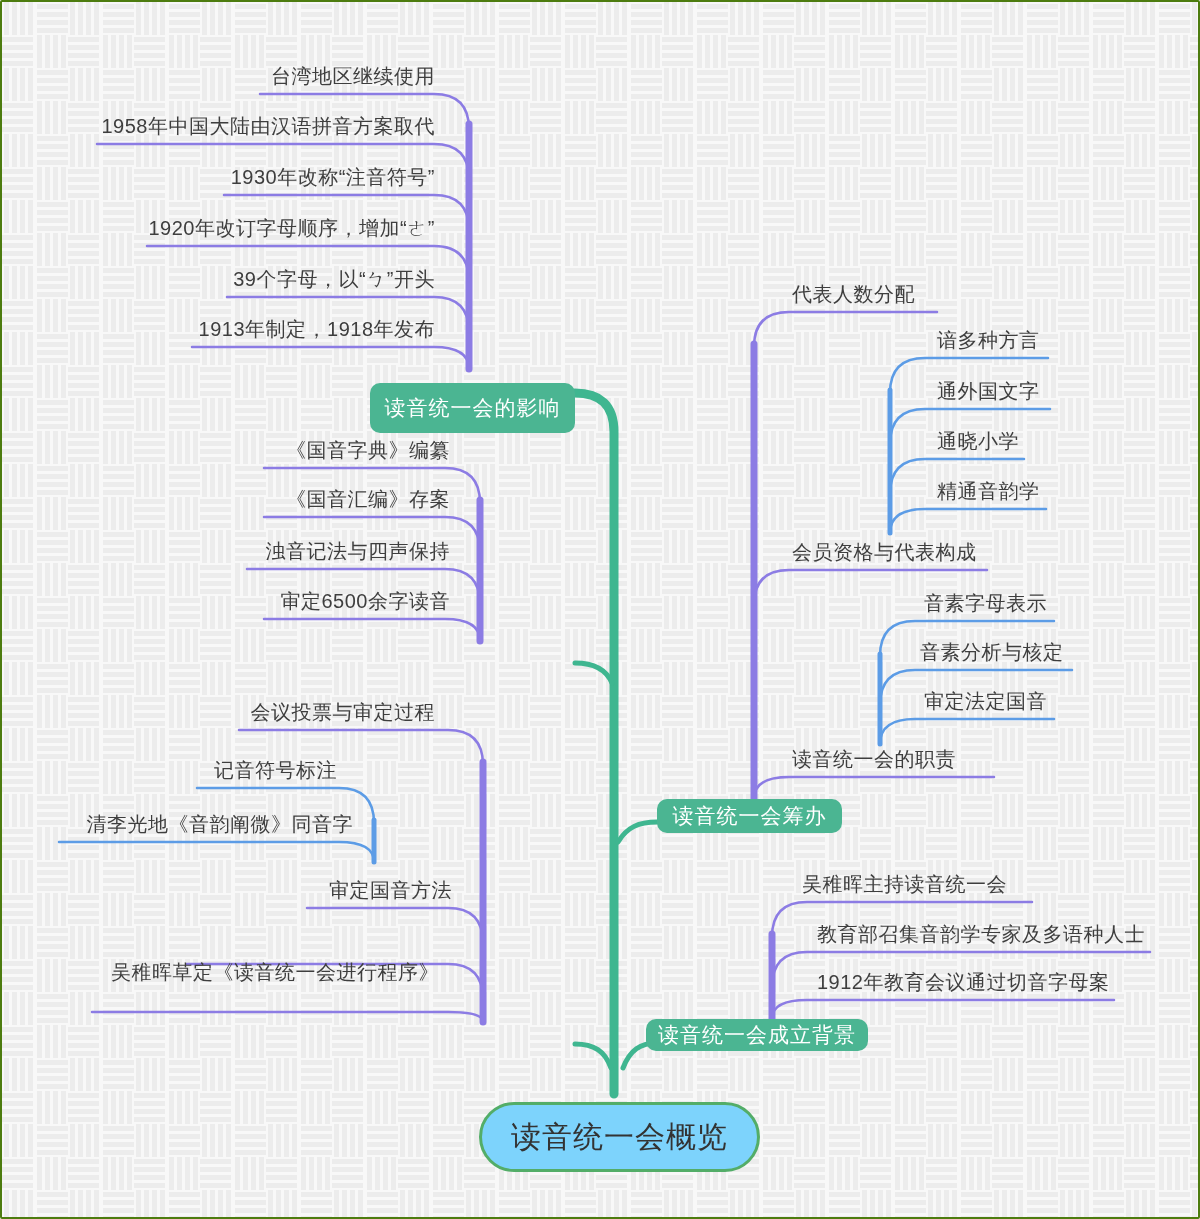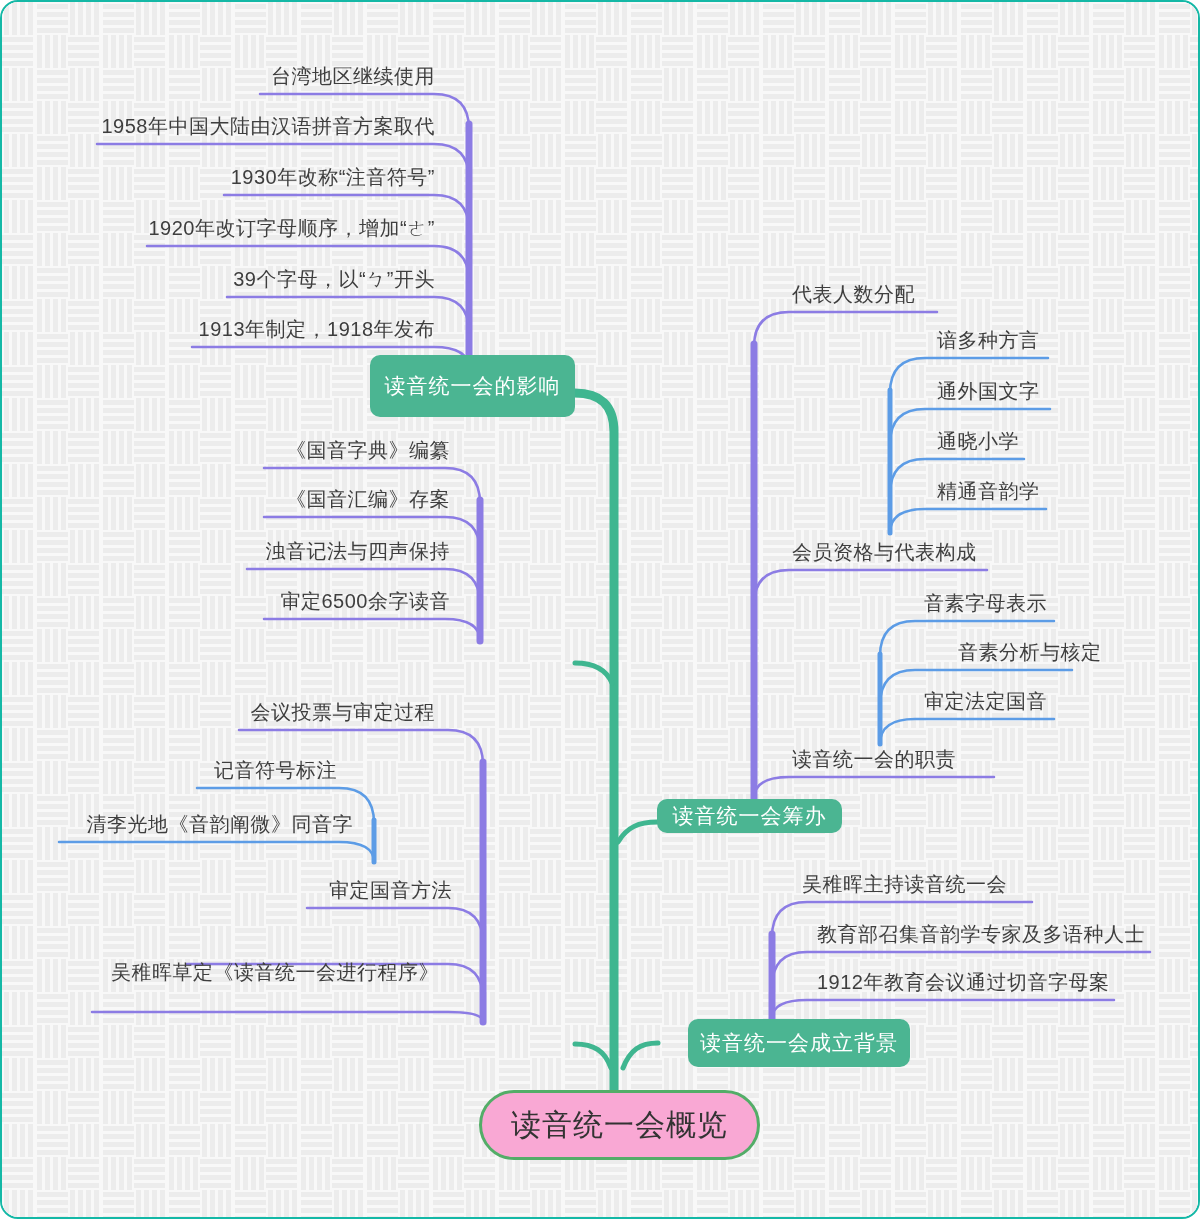--- a/index.html
+++ b/index.html
@@ -1,35 +1,36 @@
 <!DOCTYPE html>
 <html><head>
 <meta charset="utf-8">
 <style>
   html,body{margin:0;padding:0;background:#ffffff;}
   .canvas{
     position:relative;width:1196px;height:1215px;margin:0 auto;
-    border:2px solid #14b8a6;border-radius:18px;overflow:hidden;
+    border:2px solid #4d7c0f;border-radius:2px;overflow:hidden;
     font-family:"Liberation Sans","DejaVu Sans",sans-serif;
   }
   svg.layer{position:absolute;left:0;top:0;}
   .item{
     position:absolute;height:28px;line-height:28px;font-size:20px;
     color:#3e3e3e;white-space:nowrap;letter-spacing:0.5px;
   }
   .gnode{
     position:absolute;background:#4bb592;border-radius:10px;
     color:#ffffff;font-size:21px;letter-spacing:1px;
     display:flex;align-items:center;justify-content:center;white-space:nowrap;
   }
   .root{
-    position:absolute;background:#f9a8d4;border:3px solid #53ad68;border-radius:36px;
+    position:absolute;background:#7dd3fc;border:3px solid #53ad68;border-radius:36px;
     color:#333333;font-size:30px;letter-spacing:1px;
     display:flex;align-items:center;justify-content:center;white-space:nowrap;
     box-sizing:border-box;
+    margin-top:12px;
   }
 </style>
 </head>
 <body>
 
 <div class="canvas">
 
   <svg class="layer" width="1196" height="1215" aria-hidden="true">
     <defs>
       <pattern id="weave" width="66" height="66" patternUnits="userSpaceOnUse">
@@ -145,26 +146,26 @@
   <div class="item" style="top:956px;right:759px">吴稚晖草定《读音统一会进行程序》</div>
 
   <div class="item" style="top:278px;left:790px">代表人数分配</div>
   <div class="item" style="top:536px;left:790px">会员资格与代表构成</div>
   <div class="item" style="top:324px;left:935px">谙多种方言</div>
   <div class="item" style="top:375px;left:935px">通外国文字</div>
   <div class="item" style="top:425px;left:935px">通晓小学</div>
   <div class="item" style="top:475px;left:935px">精通音韵学</div>
   <div class="item" style="top:743px;left:790px">读音统一会的职责</div>
   <div class="item" style="top:587px;left:922px">音素字母表示</div>
-  <div class="item" style="top:636px;left:956px">音素分析与核定</div>
+  <div class="item" style="top:636px;left:918px">音素分析与核定</div>
   <div class="item" style="top:685px;left:922px">审定法定国音</div>
 
   <div class="item" style="top:868px;left:800px">吴稚晖主持读音统一会</div>
   <div class="item" style="top:918px;left:815px">教育部召集音韵学专家及多语种人士</div>
   <div class="item" style="top:966px;left:815px">1912年教育会议通过切音字母案</div>
 
-  <div class="gnode" style="left:368px;top:353px;width:205px;height:62px">读音统一会的影响</div>
+  <div class="gnode" style="left:368px;top:381px;width:205px;height:50px">读音统一会的影响</div>
   <div class="gnode" style="left:655px;top:797px;width:185px;height:34px">读音统一会筹办</div>
-  <div class="gnode" style="left:686px;top:1017px;width:222px;height:48px">读音统一会成立背景</div>
+  <div class="gnode" style="left:644px;top:1017px;width:222px;height:32px">读音统一会成立背景</div>
 
   <div class="root" style="left:477px;top:1088px;width:281px;height:70px">读音统一会概览</div>
 
 </div>
 
 </body></html>

